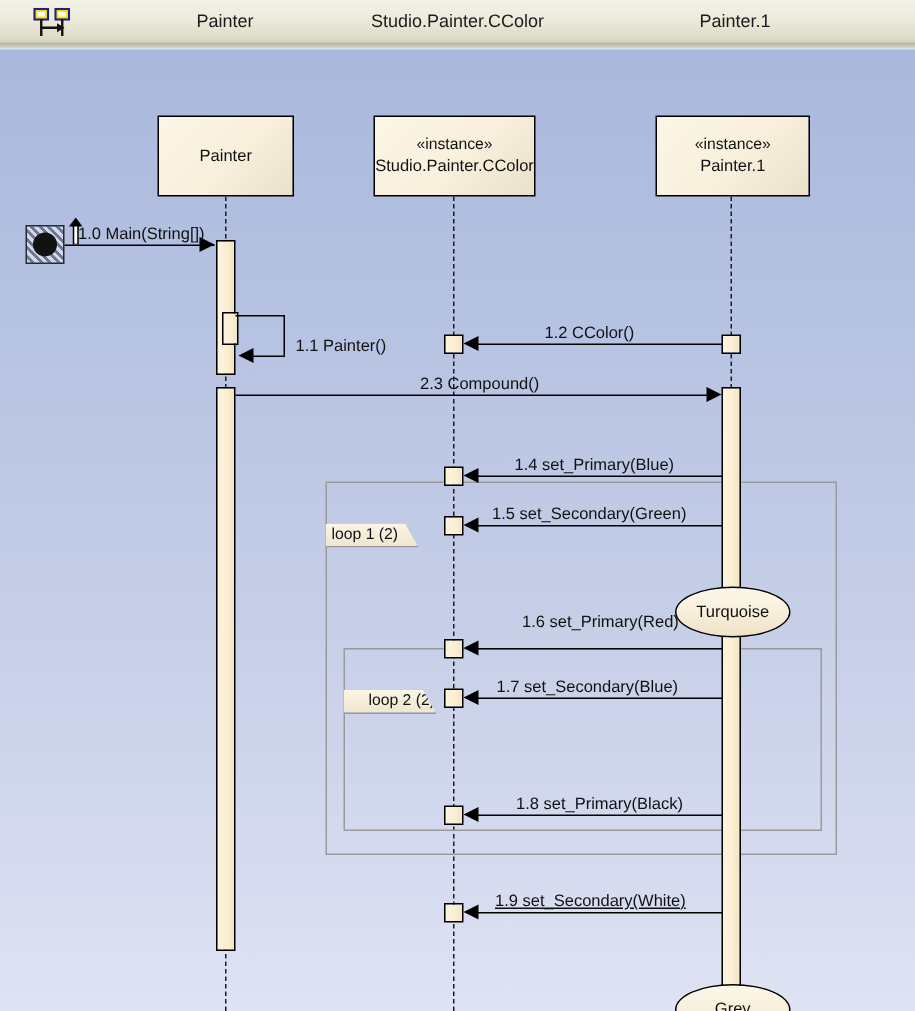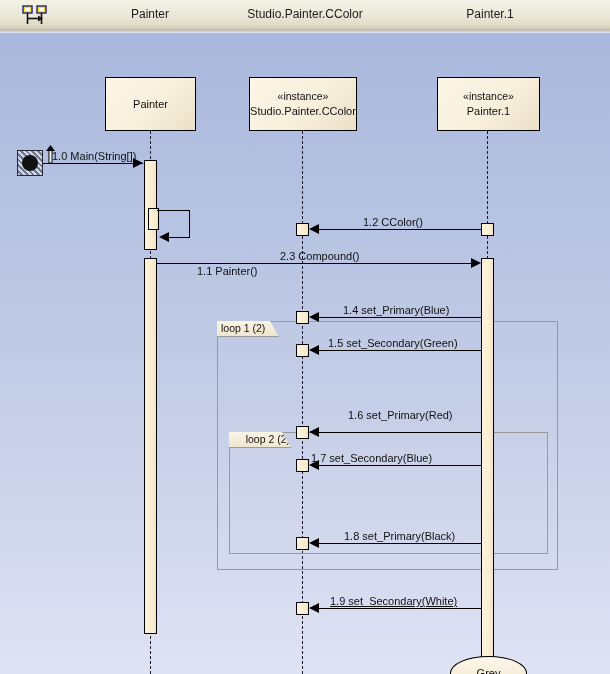--- a/index.html
+++ b/index.html
@@ -92,20 +92,21 @@
     position:absolute;border:1.6px solid #9a9a9a;box-sizing:border-box;
     background:transparent;
   }
   .frag-tab{
     position:absolute;height:16px;
     background:linear-gradient(to bottom,#fbf5e6,#efe6cf);
     border:1px solid #9a9a9a;border-top:none;border-left:none;
     box-sizing:border-box;
     font-size:10.5px;color:#111;line-height:15px;padding-left:4px;
     clip-path:polygon(0 0,calc(100% - 9px) 0,100% 100%,0 100%);
+    margin-top:28px;
   }
 
   
   .state-oval{
     position:absolute;border-radius:50%/50%;
     background:linear-gradient(to bottom,#fdf7ea 0%,#f7eeda 55%,#eee2c6 100%);
     border:1.4px solid #000;box-sizing:border-box;
     display:flex;align-items:center;justify-content:center;
     font-size:11px;color:#111;
   }
@@ -179,46 +180,49 @@
     <div class="activation" style="left:481px;top:225px;width:13px;height:416px;"></div>
 
     <div class="msg-line" style="left:43px;top:130px;width:100px;"></div>
     <div class="arrow-head arrow-right" style="left:133px;top:125px;"></div>
     <div class="msg-label" style="left:52px;top:117px;">1.0 Main(String[])</div>
 
     <div class="msg-line" style="left:157px;top:177px;width:33px;"></div>
     <div class="selfcall" style="left:157px;top:177px;width:33px;height:27px;border-top:none;border-bottom:none;border-right:1.4px solid #000;"></div>
     <div class="msg-line" style="left:168px;top:204px;width:22px;"></div>
     <div class="arrow-head arrow-left" style="left:159px;top:199px;"></div>
-    <div class="msg-label" style="left:197px;top:192px;margin-top:40px;">1.1 Painter()</div>
+    <div class="msg-label" style="left:197px;top:192px;">1.1 Painter()</div>
 
     <div class="msg-line" style="left:316px;top:196px;width:166px;"></div>
     <div class="arrow-head arrow-left" style="left:309px;top:191px;"></div>
     <div class="msg-label" style="left:363px;top:183px;">1.2 CColor()</div>
 
     <div class="msg-line" style="left:157px;top:230px;width:317px;"></div>
     <div class="arrow-head arrow-right" style="left:471px;top:225px;"></div>
     <div class="msg-label" style="left:280px;top:217px;">2.3 Compound()</div>
 
     <div class="msg-line" style="left:316px;top:284px;width:166px;"></div>
     <div class="arrow-head arrow-left" style="left:309px;top:279px;"></div>
     <div class="msg-label" style="left:343px;top:271px;">1.4 set_Primary(Blue)</div>
 
     <div class="msg-line" style="left:316px;top:317px;width:166px;"></div>
     <div class="arrow-head arrow-left" style="left:309px;top:312px;"></div>
     <div class="msg-label" style="left:328px;top:304px;text-align:right;">1.5 set_Secondary(Green)</div>
 
+    <div class="state-oval" style="left:450px;top:358px;width:77px;height:34px;">
+      <span>Turquoise</span>
+    </div>
 
     <div class="msg-line" style="left:316px;top:399px;width:166px;"></div>
     <div class="arrow-head arrow-left" style="left:309px;top:394px;"></div>
     <div class="msg-label" style="left:348px;top:376px;">1.6 set_Primary(Red)</div>
 
     <div class="msg-line" style="left:316px;top:432px;width:166px;"></div>
     <div class="arrow-head arrow-left" style="left:309px;top:427px;"></div>
-    <div class="msg-label" style="left:311px;top:419px;text-align:center;">1.7 set_Secondary(Blue)</div>
+    <div class="msg-label" style="left:331px;top:419px;text-align:center;">1.7 set_Secondary(Blue)</div>
 
 
     <div class="msg-line" style="left:316px;top:510px;width:166px;"></div>
     <div class="arrow-head arrow-left" style="left:309px;top:505px;"></div>
     <div class="msg-label" style="left:344px;top:497px;">1.8 set_Primary(Black)</div>
 
 
     <div class="msg-line" style="left:316px;top:575px;width:166px;"></div>
     <div class="arrow-head arrow-left" style="left:309px;top:570px;"></div>
     <div class="msg-label" style="left:330px;top:562px;text-decoration:underline;">1.9 set_Secondary(White)</div>

